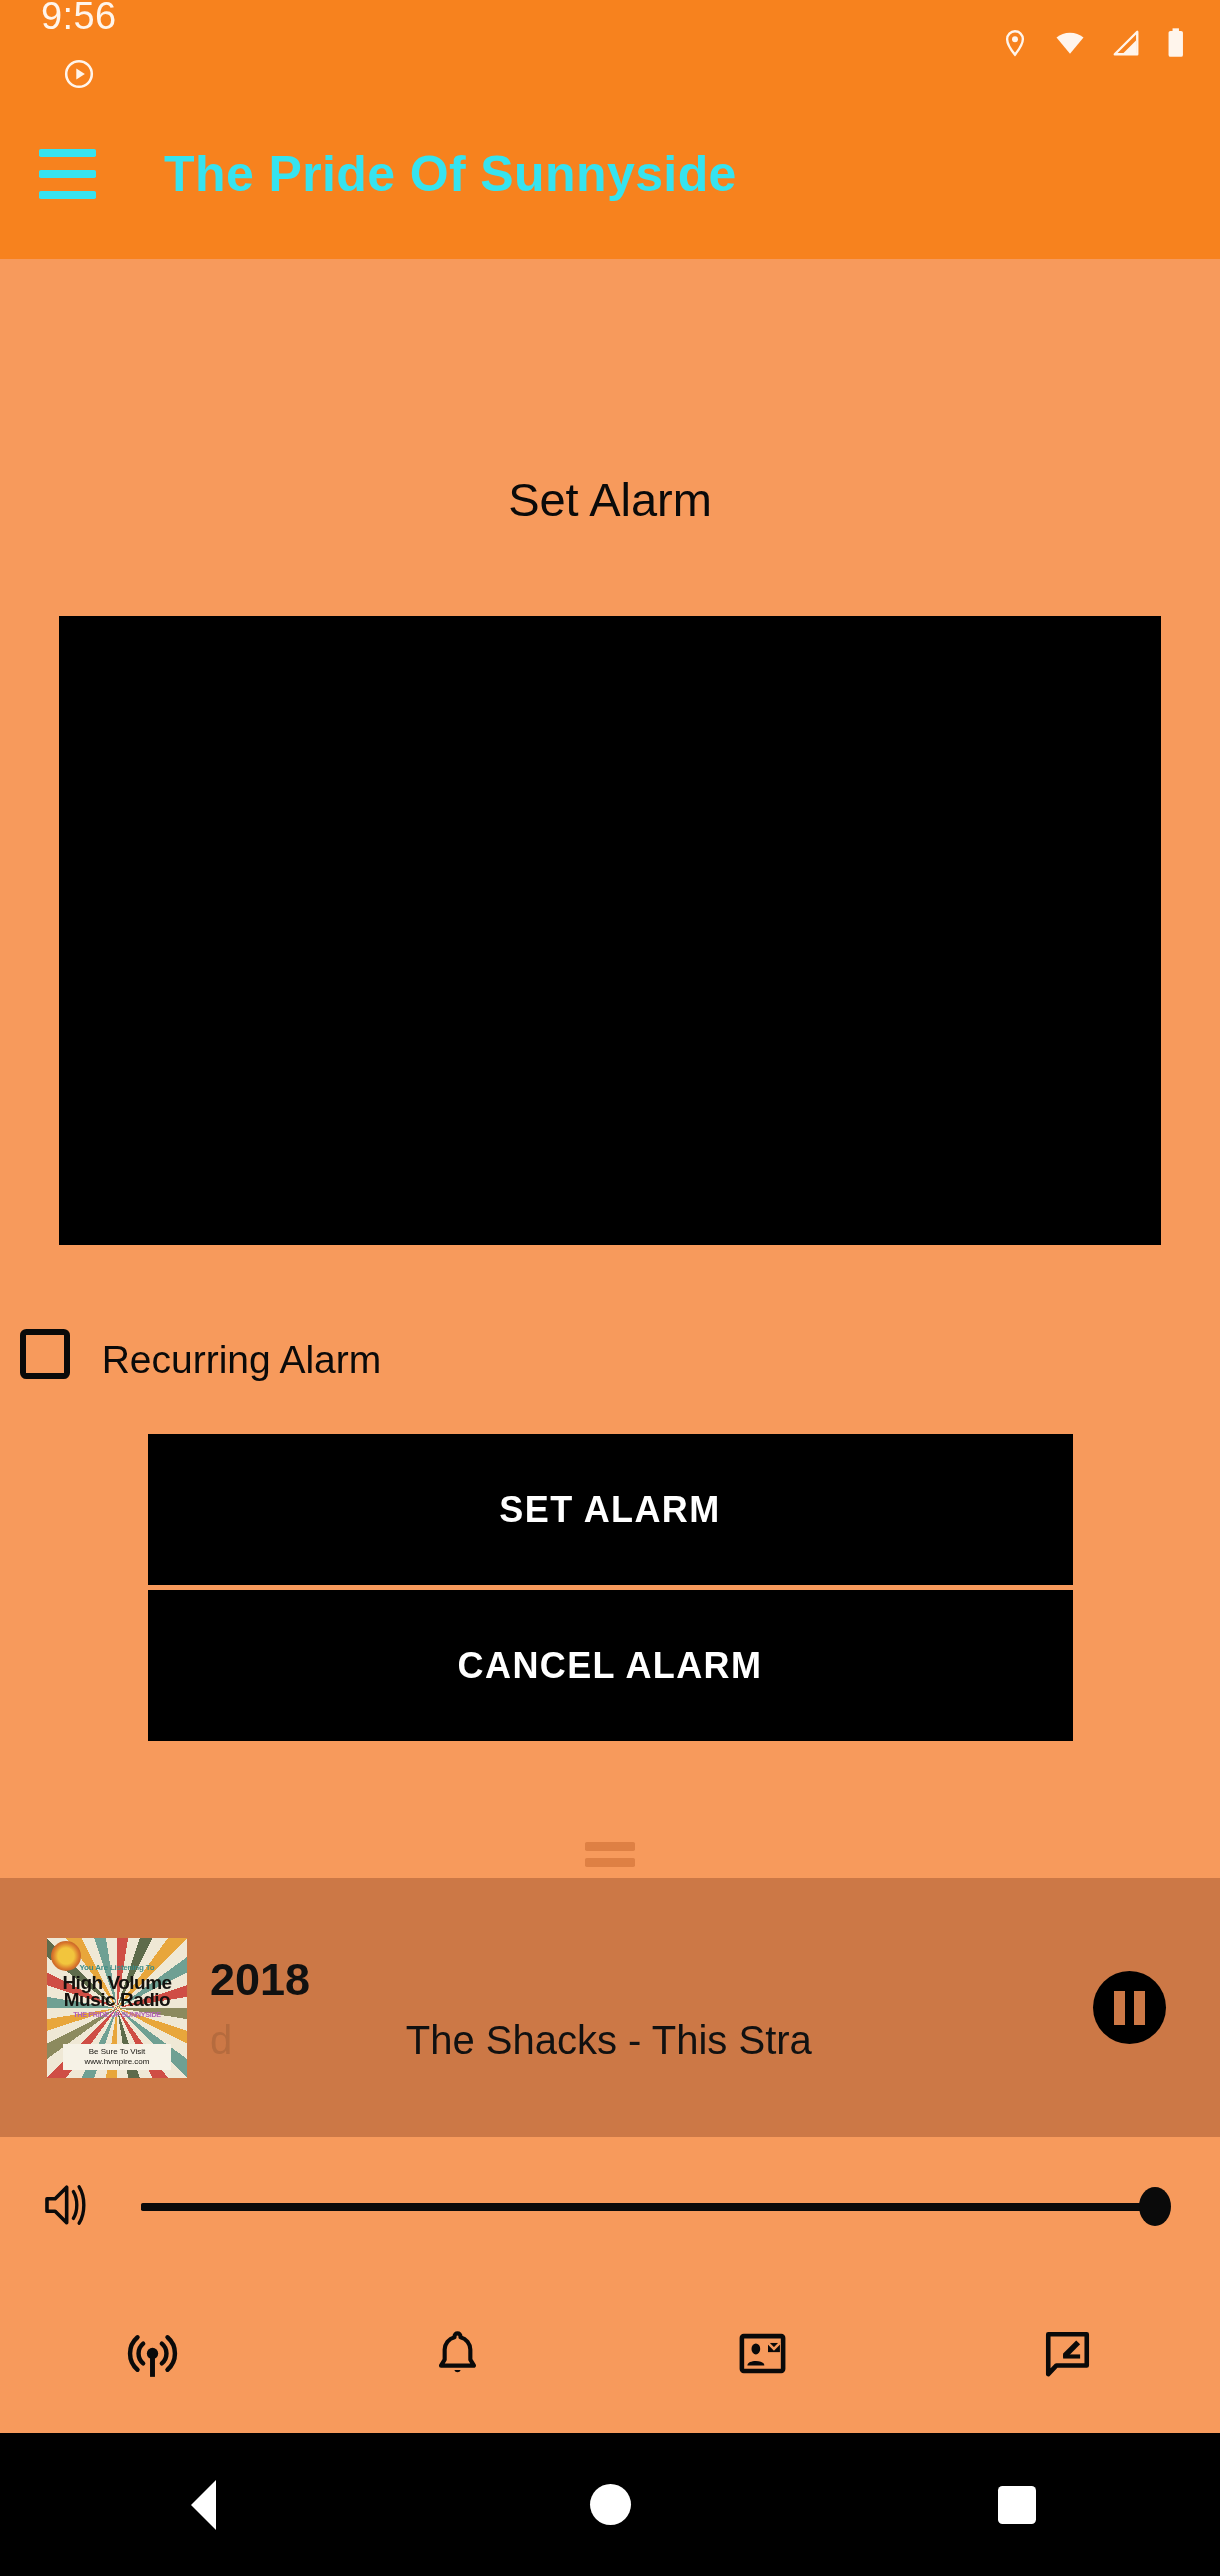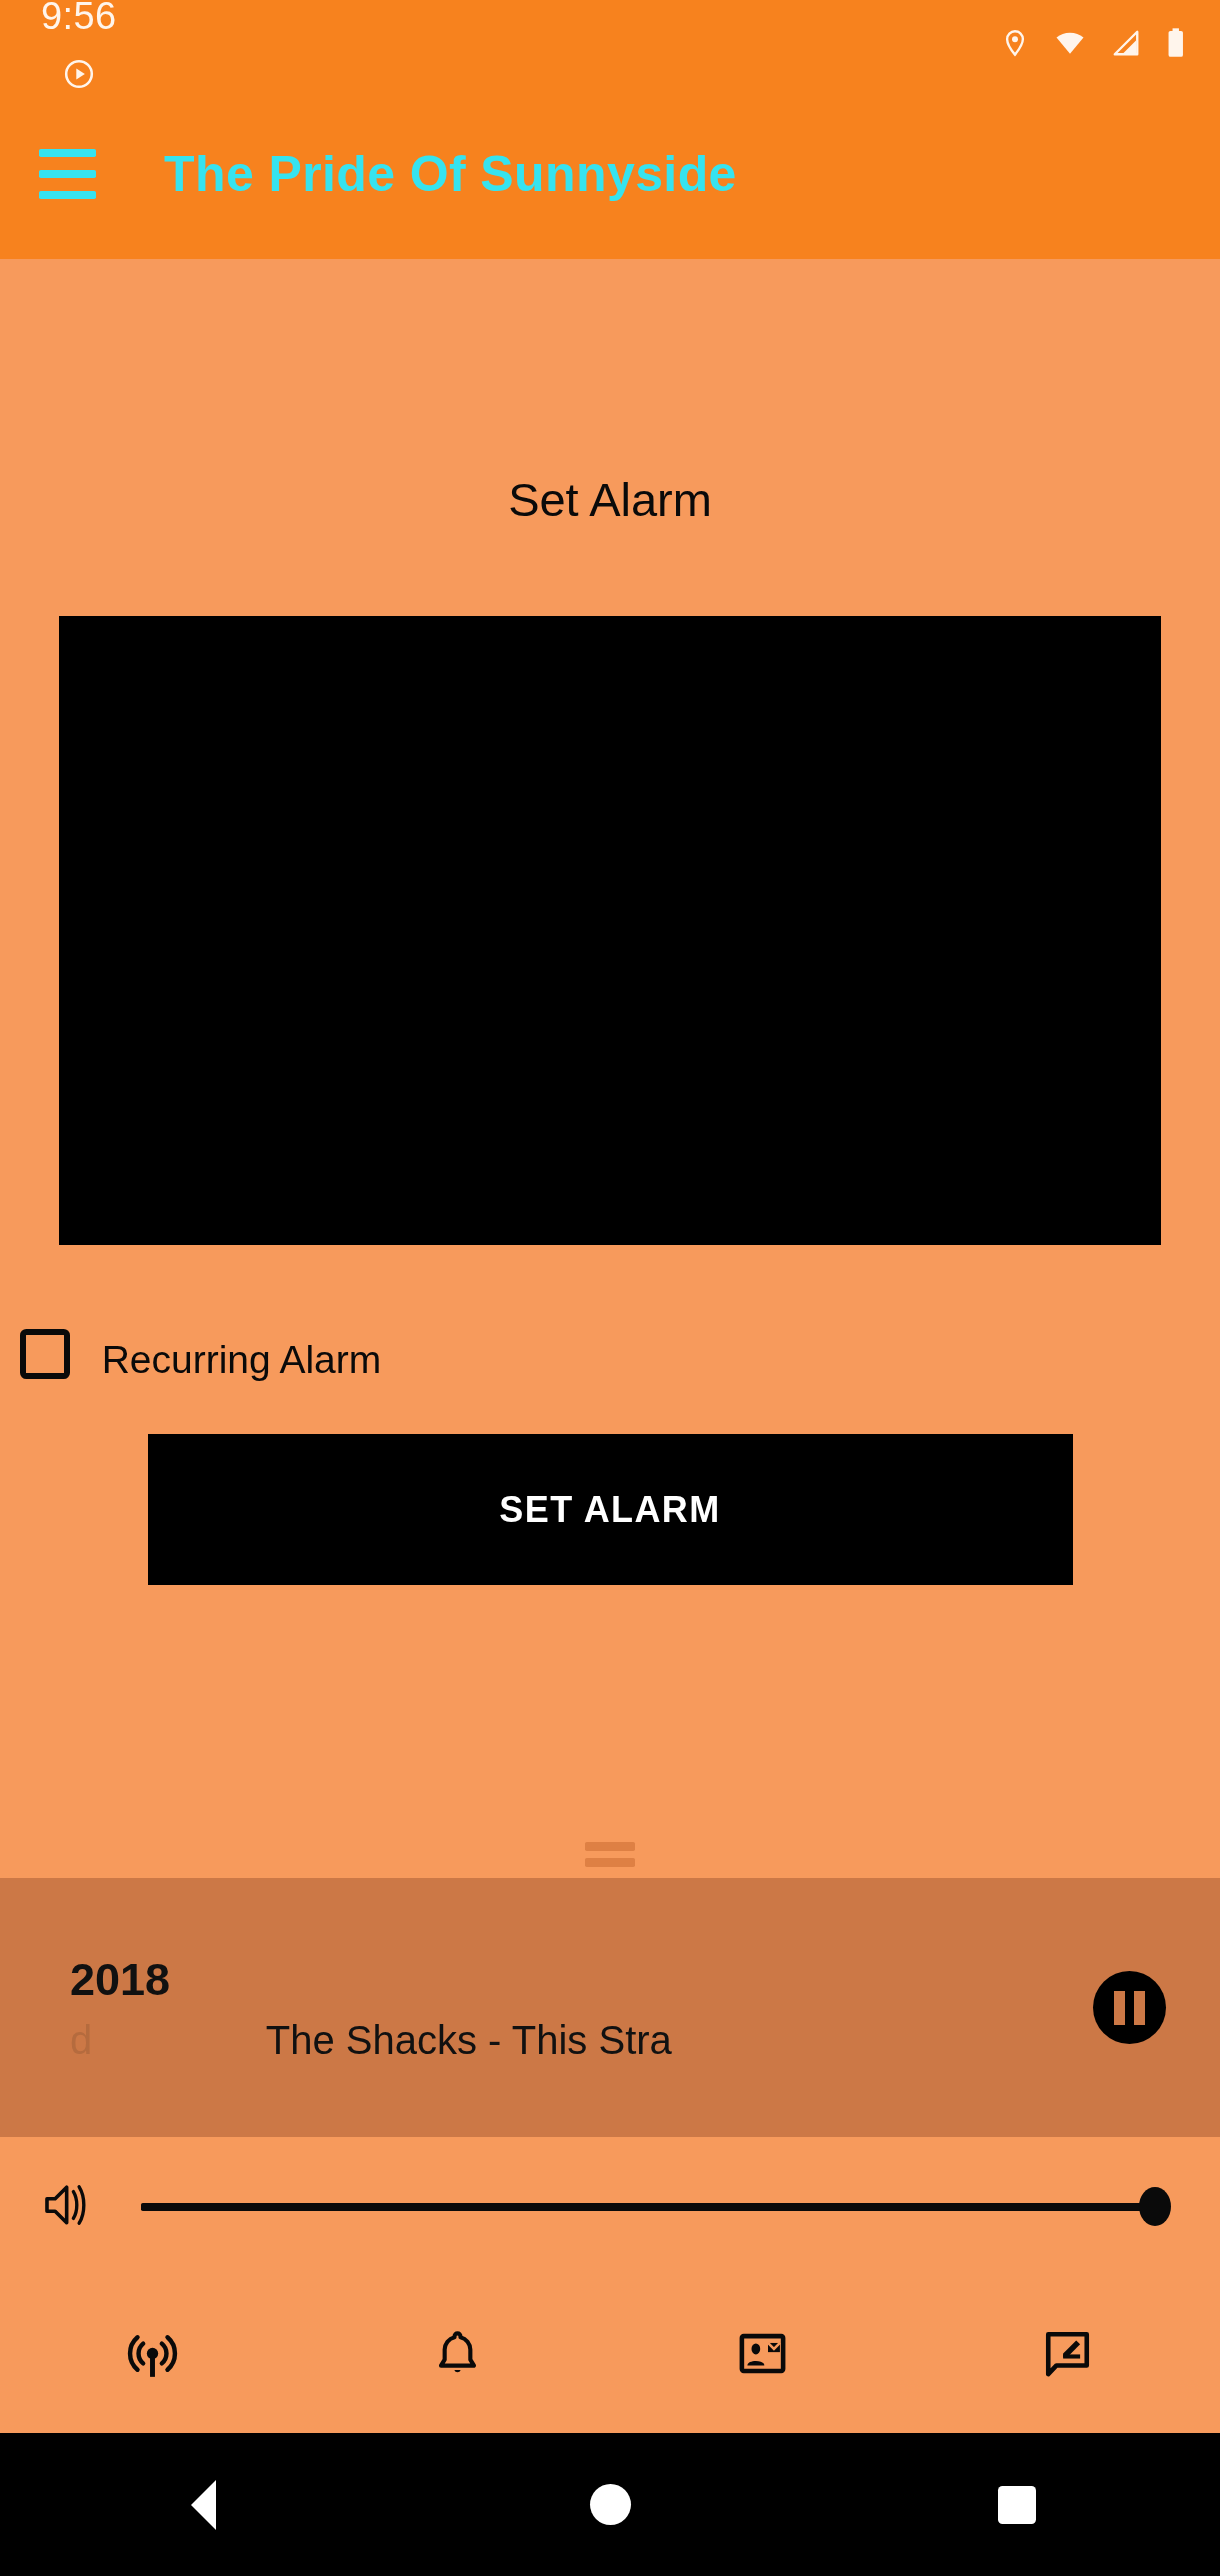--- a/index.html
+++ b/index.html
@@ -353,30 +353,45 @@
 
     <div class="timepicker-box"></div>
 
     <div class="checkrow">
       <div class="checkbox"></div>
       <div class="checkrow-label">Recurring Alarm</div>
     </div>
 
     <div class="btn-wrap">
       <button class="alarm-btn">SET ALARM</button>
+      <button class="alarm-btn">CANCEL ALARM</button>
     </div>
 
     <div class="drag-handle">
       <i></i>
       <i></i>
     </div>
   </div>
 
   <div class="player">
 
+    <div class="albumart">
+      <div class="rays"></div>
+      <div class="sun"></div>
+      <div class="aa-t1">You Are Listening To</div>
+      <div class="aa-t2">
+        <div>High Volume</div>
+        <div>Music Radio</div>
+      </div>
+      <div class="aa-t3">THE PRIDE OF SUNNYSIDE</div>
+      <div class="aa-box">
+        <div>Be Sure To Visit</div>
+        <div>www.hvmpire.com</div>
+      </div>
+    </div>
 
     <div class="track-area">
       <div class="track-line1">
         <span>2018</span>
       </div>
       <div class="track-line2">
         <span class="lead">d</span>
         <span style="display:inline-block;width:152px;"></span>
         <span>The Shacks - This Stra</span>
       </div>

